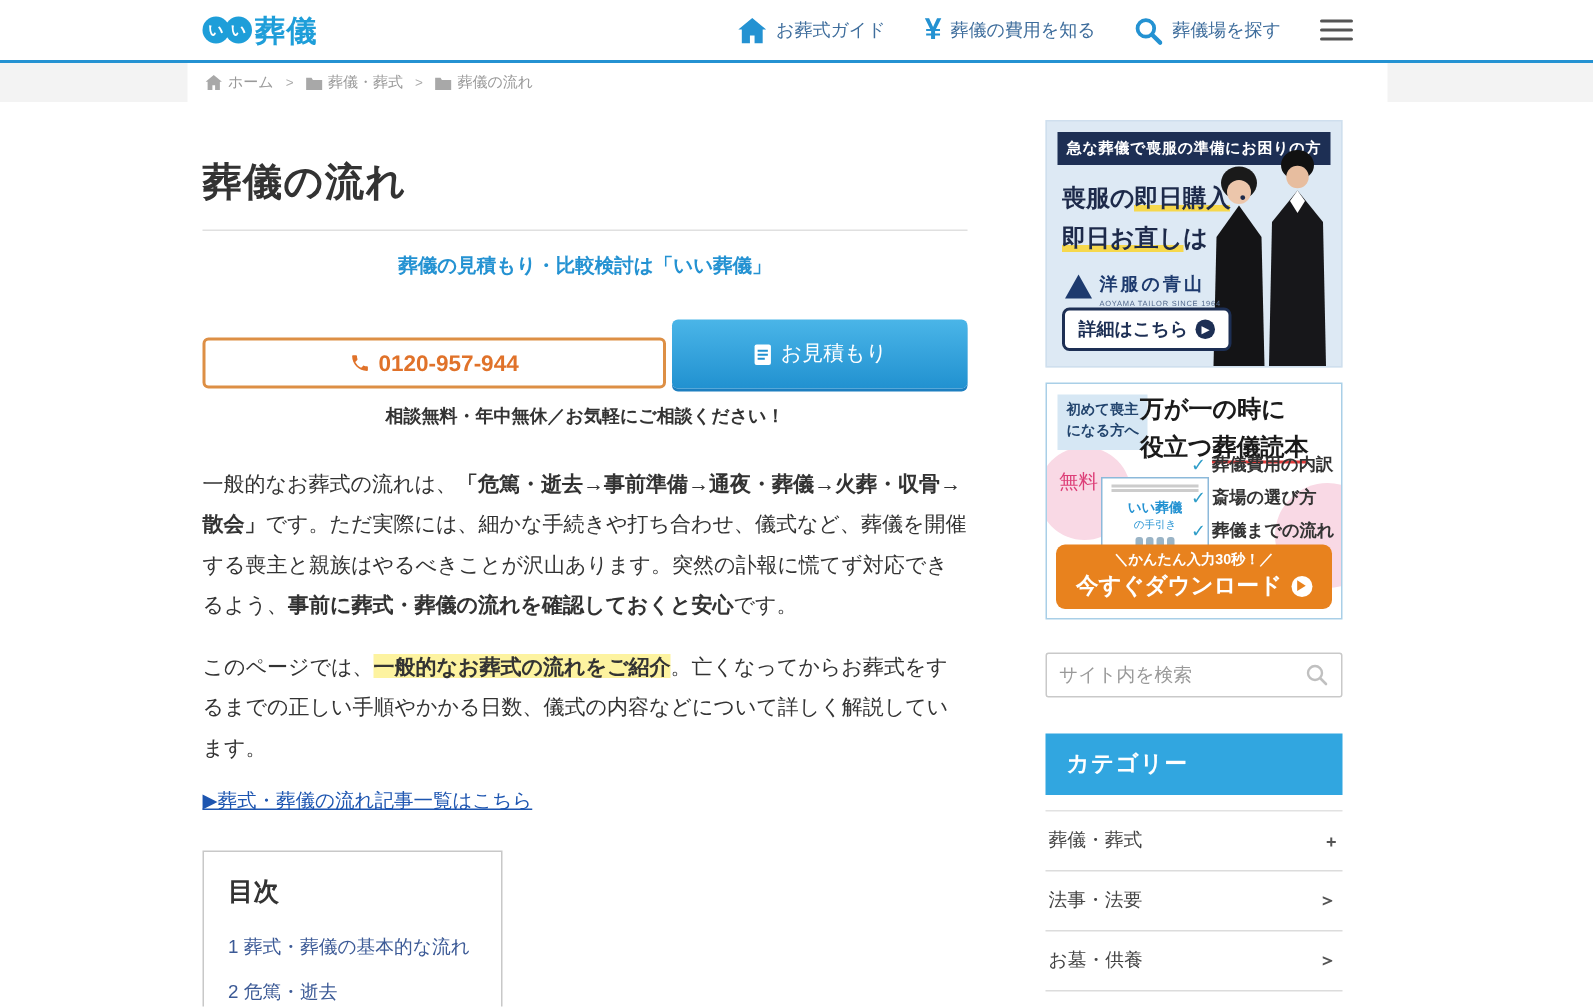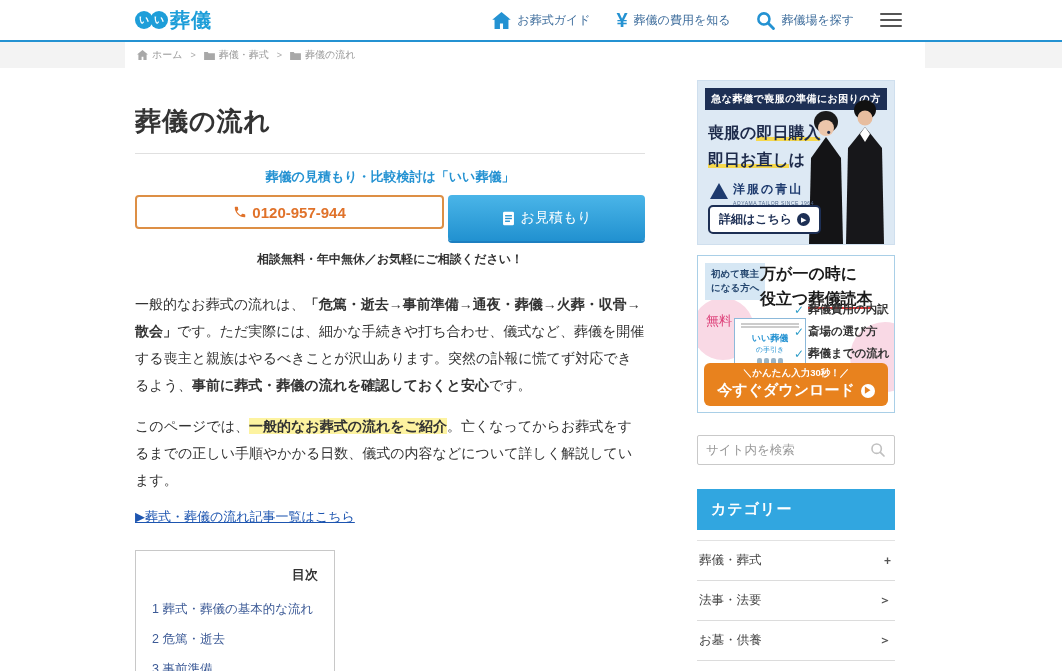--- a/index.html
+++ b/index.html
@@ -35,36 +35,36 @@
 
   
   .page { display:flex; padding:0 0 0 135px; }
   .main-col { width:510px; }
   .side-col { width:198px; margin-left:52px; margin-top:12px; }
 
   
   h1.page-title { font-size:26px; font-weight:bold; color:#333; letter-spacing:1px;
     margin-top:36px; padding-bottom:14px; border-bottom:1px solid #e0e0e0; }
   .cta-subtitle { text-align:center; color:#2492d2; font-weight:bold; font-size:13px; margin-top:14px; }
-  .cta-row { display:flex; gap:4px; margin-top:9px; }
+  .cta-row { display:flex; gap:4px; margin-top:27px;align-items:flex-end; }
   .phone-btn { flex:1.55; height:34px; background:#fff; border:2px solid #dd8f45; border-radius:4px;
     display:flex; align-items:center; justify-content:center; gap:5px; color:#e0722a;
     font-size:15px; font-weight:bold; cursor:pointer; }
   .estimate-btn { flex:1; height:46px; border:none; border-radius:4px; cursor:pointer;
     background:linear-gradient(#4ab5e8,#2191d0); box-shadow:0 2px 0 #1d7fc0;
     display:flex; align-items:center; justify-content:center; gap:6px;
     color:#fff; font-size:14px; font-weight:normal; }
   .cta-note { text-align:center; font-size:12px; font-weight:bold; margin-top:10px; color:#333; }
   .body-text { font-size:14px; line-height:27px; margin-top:23px; color:#333; }
   .body-text.second { margin-top:14px; }
   .hl { background:#fdf3a0; }
   .article-link-row { text-align:left; margin-top:13px; }
   .article-link { color:#1d55b0; font-size:13px; text-decoration:underline; cursor:pointer; }
   .toc-box { width:200px; border:1px solid #c8c8c8; margin-top:24px; padding:15px 16px 16px; background:#fff; }
-  .toc-title { text-align:right; font-size:13px; font-weight:bold; color:#333; }
+  .toc-title { text-align:left; font-size:17px; font-weight:bold; color:#333; }
   .toc-list { list-style:none; margin-top:10px; }
   .toc-list li { font-size:12.5px; color:#3c5a96; line-height:1.45; padding:6px 0; cursor:pointer; }
 
   
   .banner { width:198px; cursor:pointer; position:relative; }
 
   
   .banner-aoyama { height:165px; background:#dde9f4; border:1px solid #cfdfee; overflow:hidden; }
   .ba-tagline { margin:7px 7px 0; background:#1d2f54; color:#fff; font-size:10px;
     font-weight:bold; text-align:center; padding:4px 0; letter-spacing:0.5px; }

